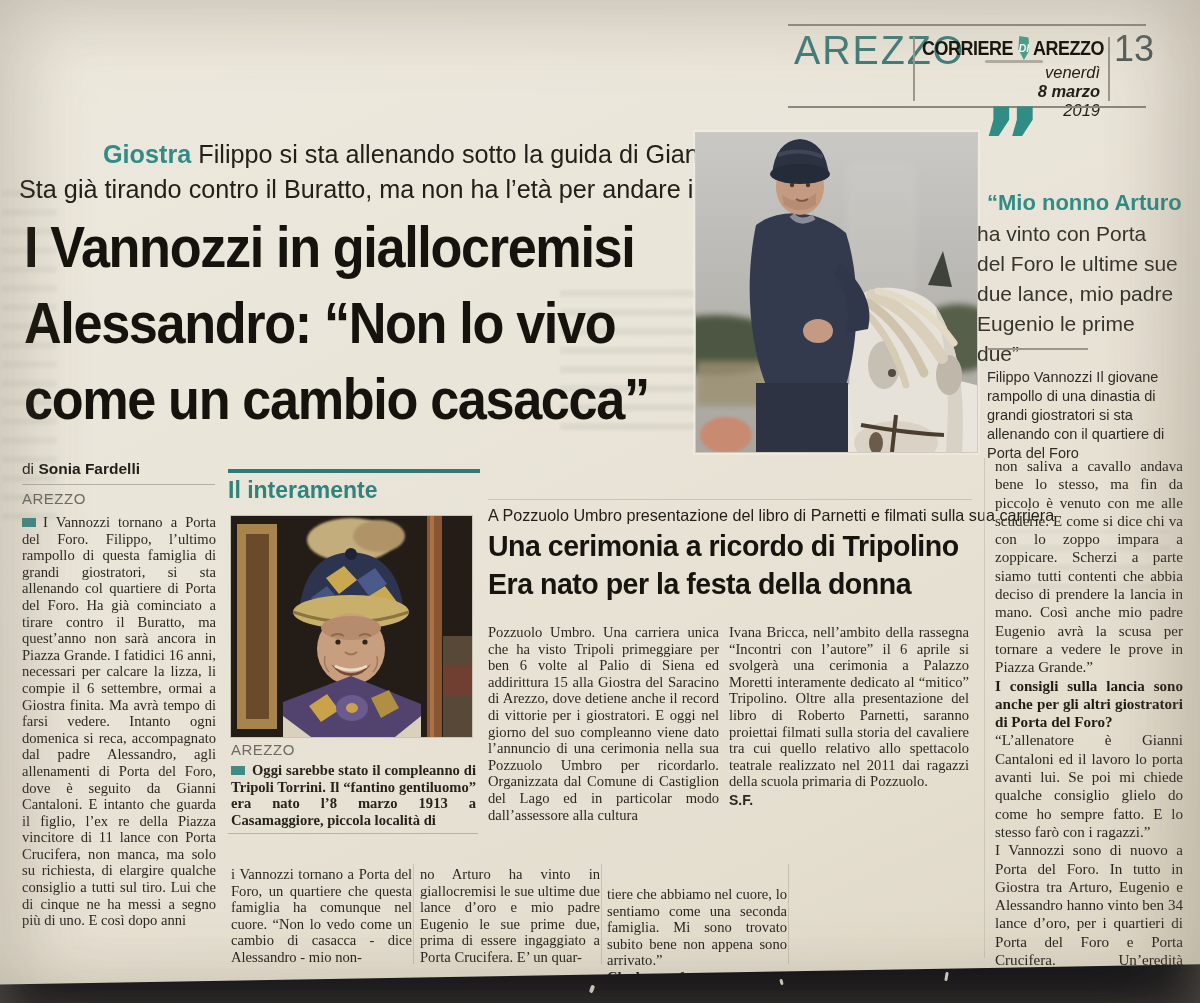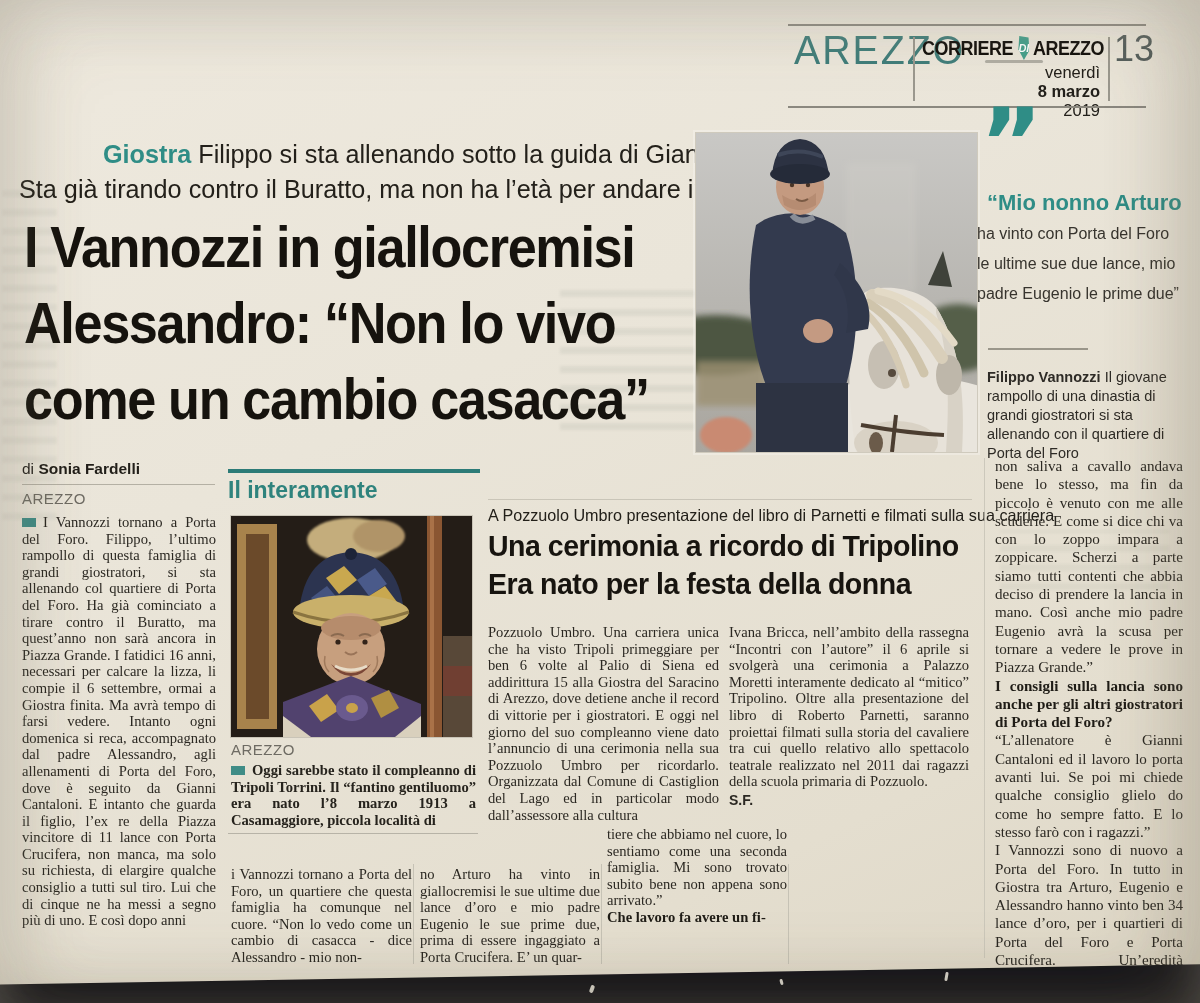--- a/index.html
+++ b/index.html
@@ -19,21 +19,21 @@
   #hdr-section{position:absolute;left:794px;top:27px;font-size:41px;letter-spacing:2px;
     color:#427e7a;font-weight:400;transform:scaleX(.96);transform-origin:left top;}
   .hdr-div{position:absolute;top:37px;width:1.5px;height:64px;background:#9b988e;}
   #hdr-div1{left:913px;} #hdr-div2{left:1108px;}
   #masthead{position:absolute;left:922px;top:36px;width:182px;display:flex;align-items:center;justify-content:center;gap:1px;}
   .mast-txt{font-weight:700;font-size:19.5px;letter-spacing:-.5px;color:#14110d;transform:scaleX(.92);}
   #mast-shield{width:25px;height:24px;background:#46a08c;color:#fff;font-size:11px;font-weight:700;
     display:flex;align-items:center;justify-content:center;font-style:italic;
     clip-path:polygon(8% 0,92% 6%,100% 60%,50% 100%,0 55%);}
   #mast-tagline{position:absolute;left:985px;top:60px;width:58px;height:3px;background:#8b887e;opacity:.6;border-radius:2px;}
-  #hdr-date{position:absolute;left:960px;top:63px;width:140px;text-align:right;font-size:16.5px;line-height:19px;color:#23201b;}
+  #hdr-date{position:absolute;left:960px;top:63px;width:140px;text-align:right;font-size:16.5px;line-height:19px;color:#23201b;font-style:italic;}
   #hdr-date .b{font-weight:700;text-align:right;}
   #hdr-pagenum{position:absolute;left:1114px;top:28px;font-size:36px;color:#565f5d;}
 
   
   .kick{position:absolute;font-size:26px;color:#23201a;transform:scaleX(.97);transform-origin:left top;white-space:nowrap;}
   #kick1{left:103px;top:139px;}
   #kick2{left:19px;top:174px;}
   #kick1 .lab{color:#2f8d86;font-weight:700;}
   .hl{position:absolute;left:24px;font-weight:700;font-size:58px;color:#16130e;letter-spacing:-1.5px;
     transform:scaleX(.9);transform-origin:left top;white-space:nowrap;}
@@ -44,24 +44,24 @@
     background:repeating-linear-gradient(0deg,#6e7a6e 0 7px,transparent 7px 19px);}
 
   
   #rider-photo{position:absolute;left:696px;top:133px;width:281px;height:319px;
     outline:1px solid #cfcabd;box-shadow:0 0 0 3px rgba(255,255,255,.25);}
 
   
   #quote-mark{position:absolute;left:980px;top:96px;font-family:"DejaVu Sans",sans-serif;
     font-size:95px;font-weight:700;color:#2f8d86;line-height:1;}
   #quote-lead{position:absolute;left:987px;top:190px;font-size:22px;font-weight:700;color:#2f8d86;}
-  #quote-body{position:absolute;left:977px;top:219px;width:202px;font-size:16px;line-height:30px;color:#37342e;}
+  #quote-body{position:absolute;left:977px;top:219px;width:202px;font-size:21px;line-height:30px;color:#37342e;}
   #quote-rule{position:absolute;left:988px;top:348px;width:100px;height:1.5px;background:#9a968a;}
   #quote-caption{position:absolute;left:987px;top:368px;width:206px;font-size:14.5px;line-height:19px;color:#2e2b26;}
-  #quote-caption .b{font-weight:700;text-align:center;}
+  #quote-caption .b{font-weight:400;text-align:center;}
 
   
   #byline{position:absolute;left:22px;top:460px;font-size:15.5px;color:#211e19;}
   #byline .b{font-weight:700;}
   #byline-rule{position:absolute;left:22px;top:484px;width:193px;height:1px;background:#b4b0a4;}
   #dateline-left{position:absolute;left:22px;top:490px;font-size:15px;letter-spacing:.5px;color:#6e6b63;}
   .col{position:absolute;font-family:"Liberation Serif",serif;font-size:14.6px;line-height:16.6px;
     text-align:justify;color:#2b2822;hyphens:auto;}
   #col-left{left:22px;top:514px;width:194px;}
   .bullet{display:inline-block;width:14px;height:9px;background:#3f8c86;margin-right:7px;}
@@ -84,21 +84,21 @@
   #a2-col2{left:729px;top:624px;width:240px;}
   #a2-sig{font-weight:700;font-family:"Liberation Sans",sans-serif;font-size:14px;margin-top:2px;}
 
   
   #col-right{left:995px;top:457px;width:188px;font-size:15.1px;line-height:18.3px;}
   .qbold{font-weight:700;color:#1f1c16;}
 
   
   #b-col1{left:231px;top:866px;width:181px;}
   #b-col2{left:420px;top:866px;width:180px;}
-  #b-col3{left:607px;top:826px;width:180px;}
+  #b-col3{left:607px;top:886px;width:180px;}
   #b-col4{left:793px;top:866px;width:181px;}
   .vdiv{position:absolute;width:1px;background:#c6c2b5;}
   #vd1{left:413px;top:864px;height:100px;}
   #vd2{left:601px;top:864px;height:100px;}
   #vd3{left:788px;top:864px;height:100px;}
   #vd4{left:984px;top:458px;height:500px;opacity:.8;}
 </style>
 </head>
 <body>
 

